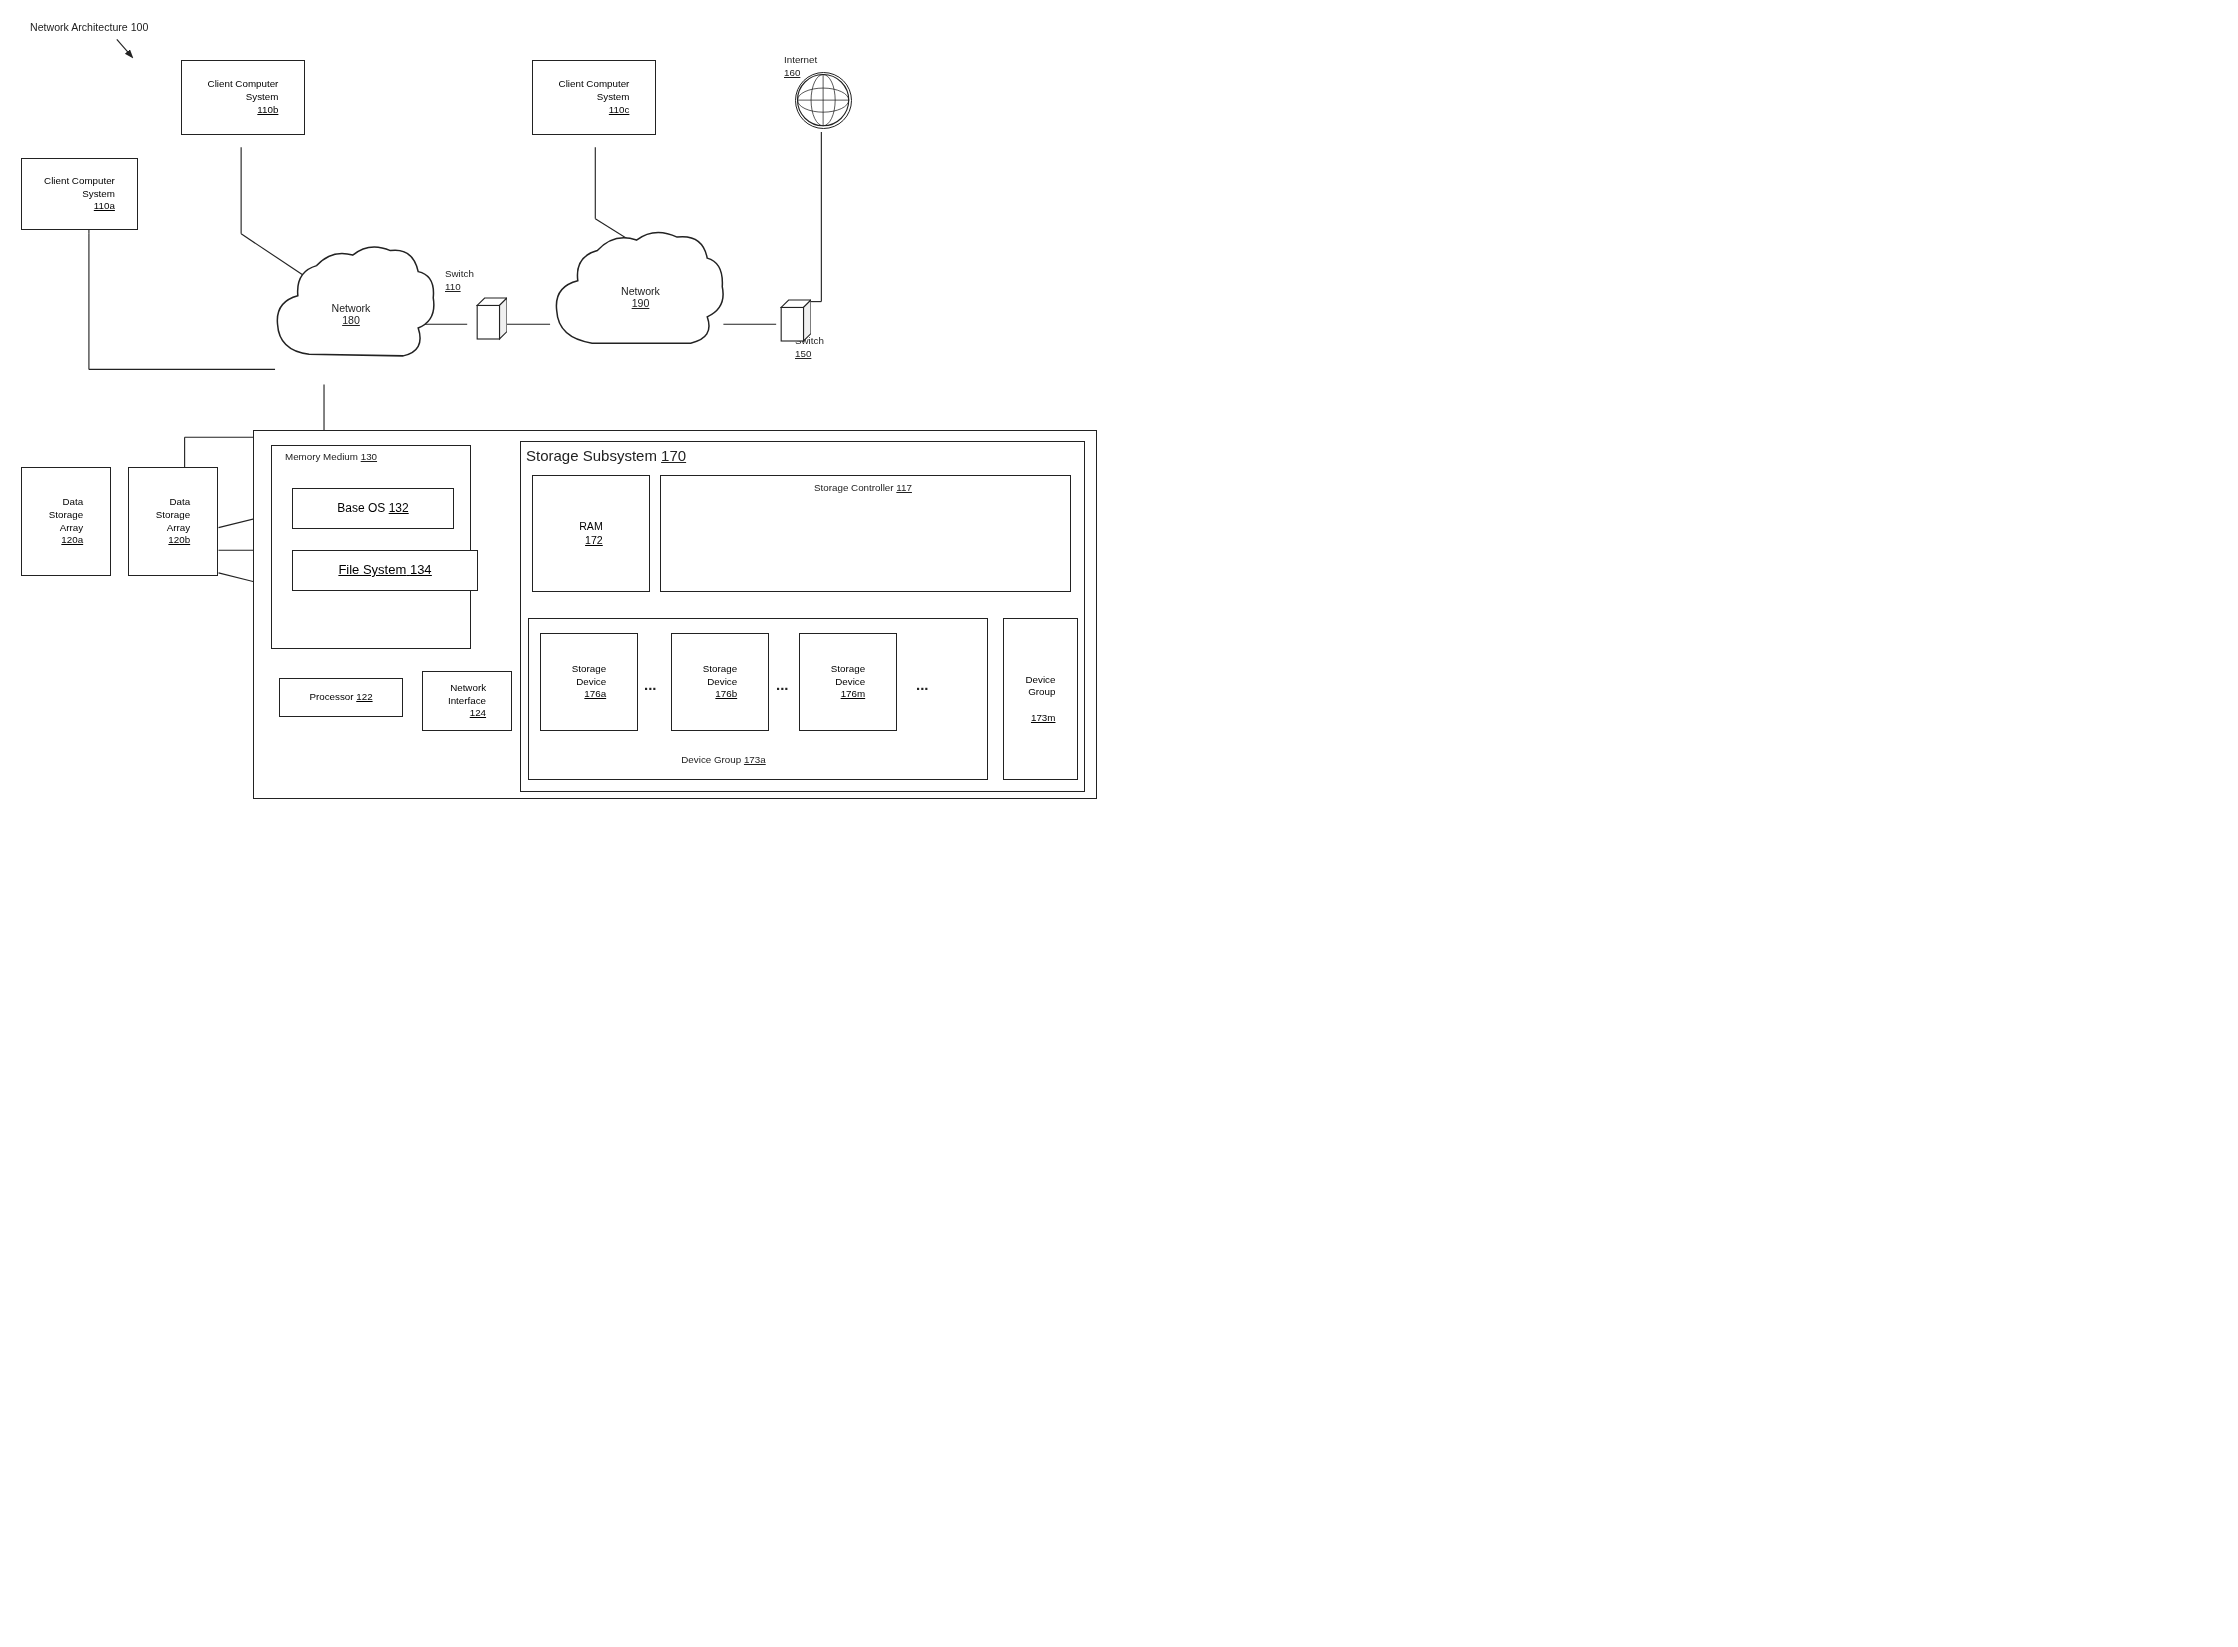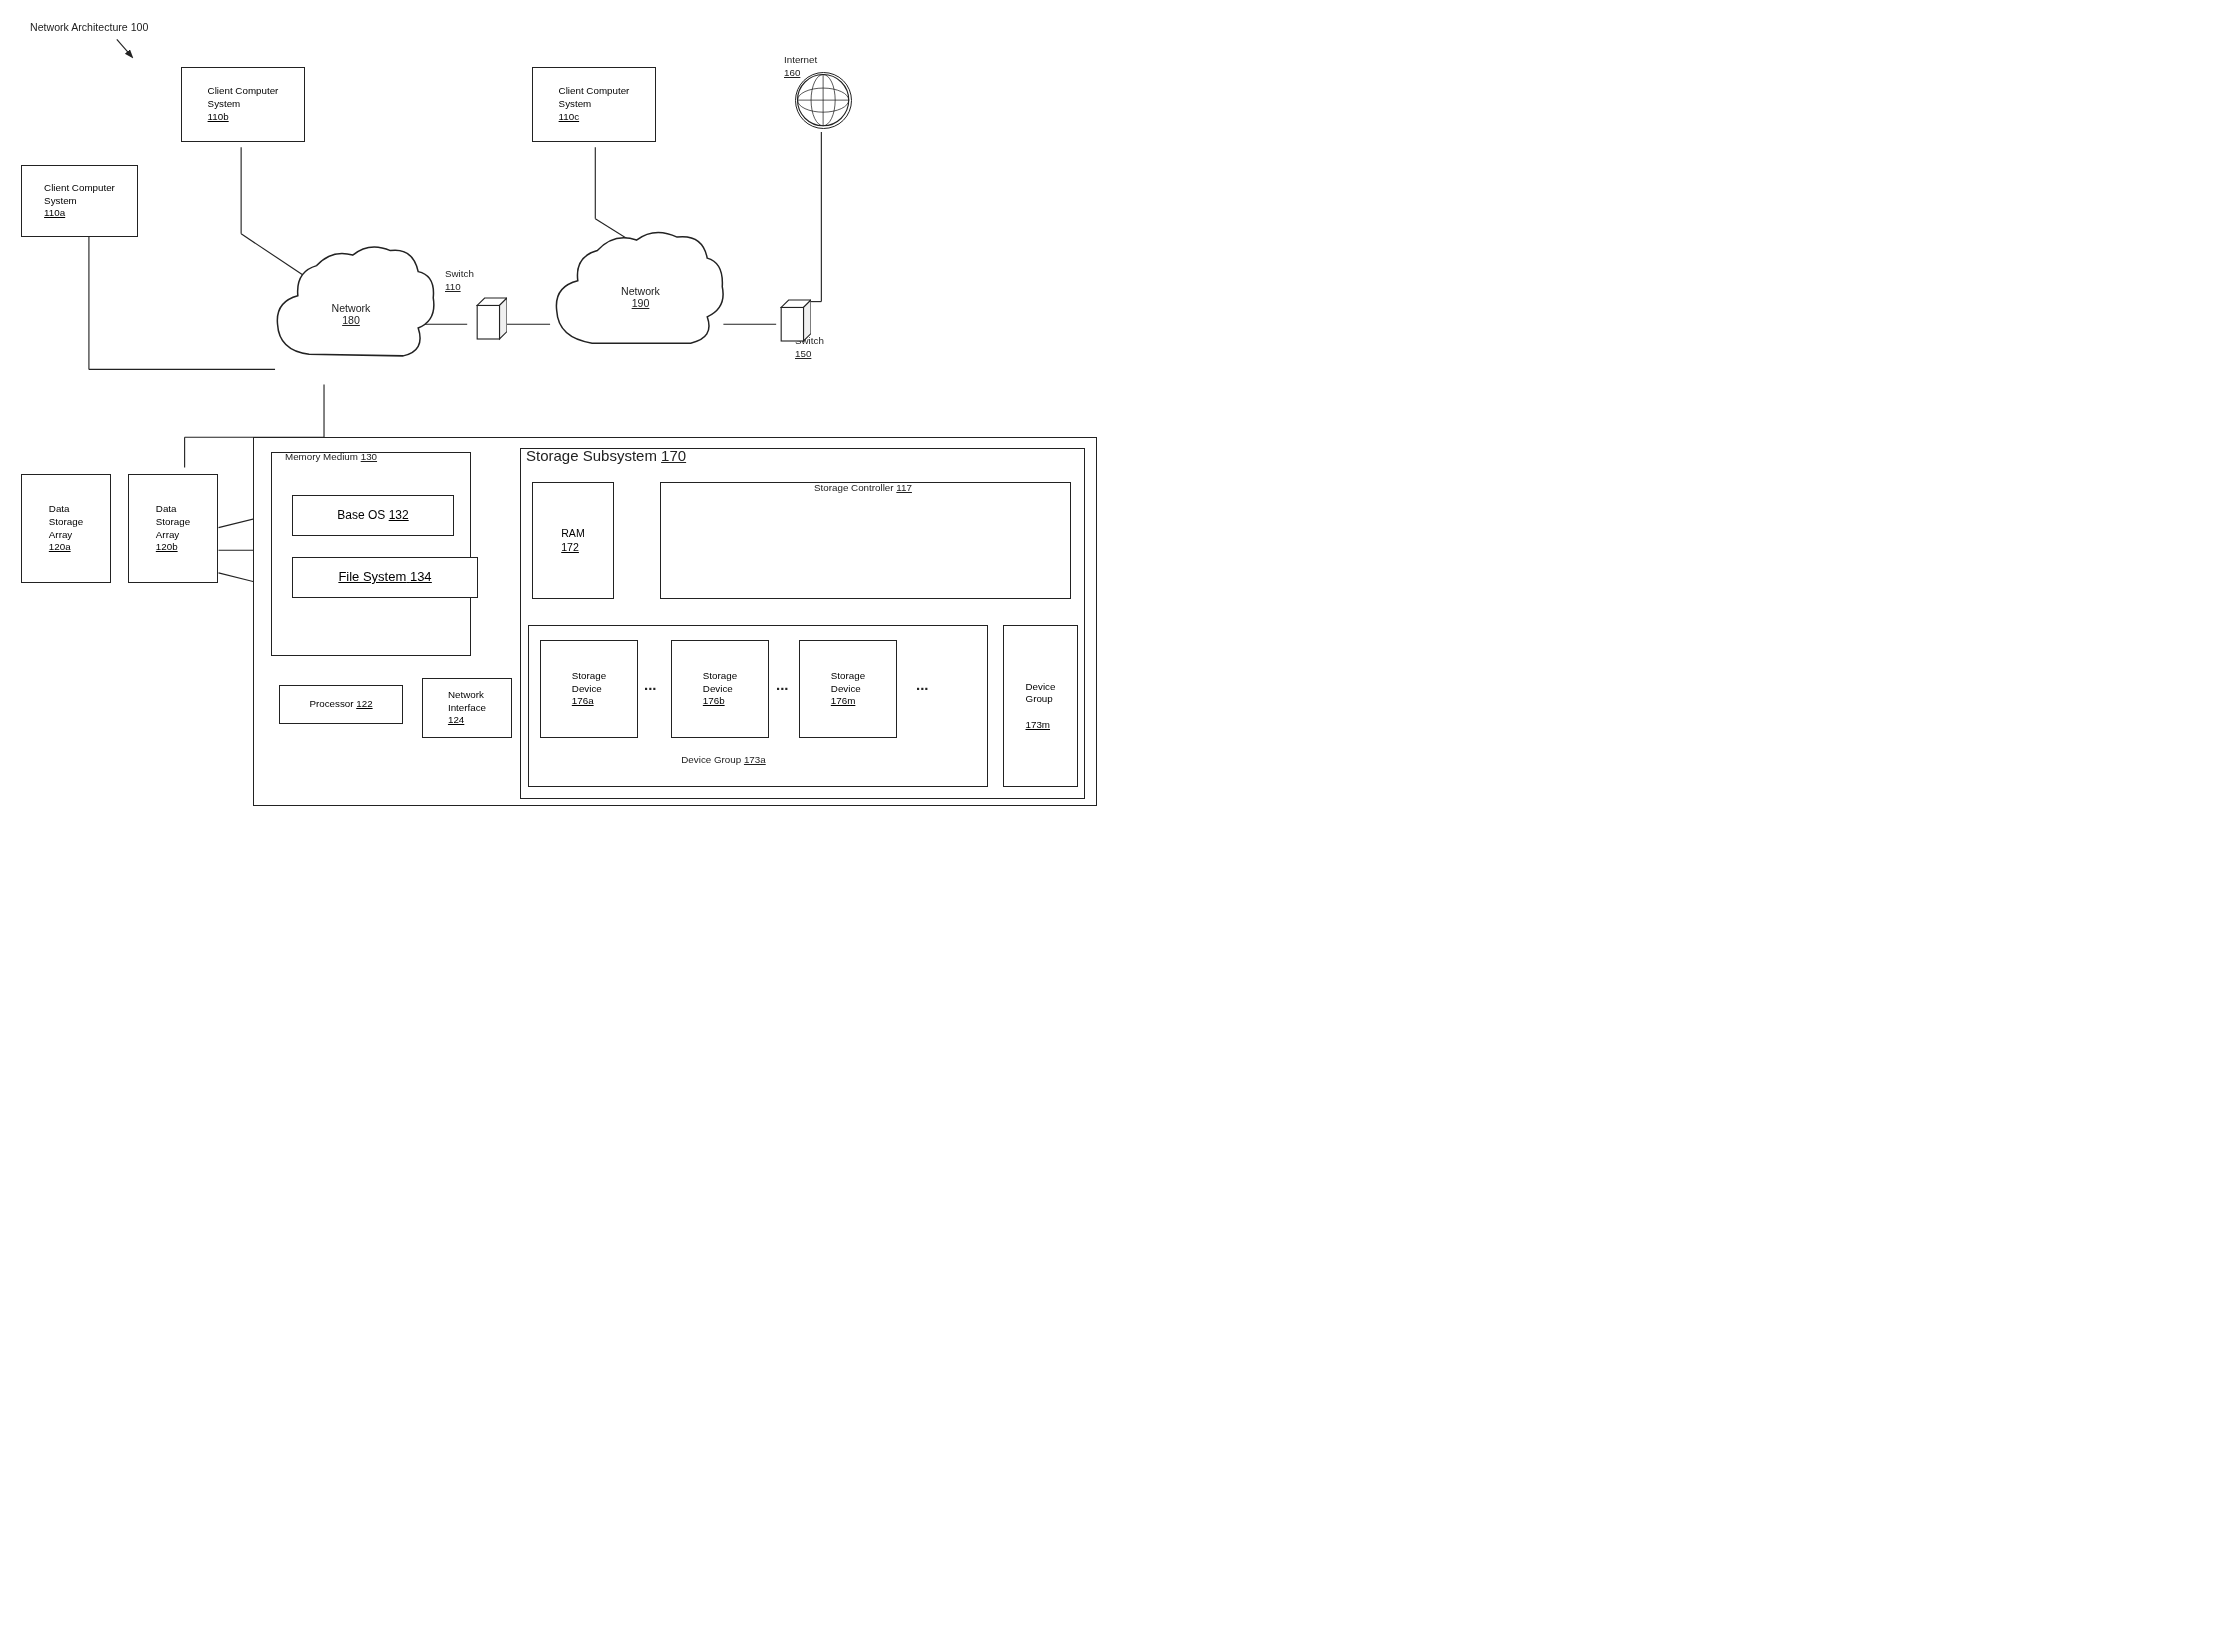--- a/index.html
+++ b/index.html
@@ -26,24 +26,23 @@
     .label u {
       text-decoration: underline;
     }
     .box {
       position: absolute;
       border: 1.1px solid #222;
       background: #fff;
       display: flex;
       align-items: center;
       justify-content: center;
-      text-align: left;
+      text-align: right;
       font-size: 9.8px;
       line-height: 1.3;
-      margin-top: 7px;
     }
     .box u { text-decoration: underline; }
 
     
     .cloud {
       position: absolute;
     }
     .cloud svg {
       display: block;
     }
@@ -274,21 +273,21 @@
     </div>
   </div>
 
   <div class="box" style="left:520px; top:441px; width:565px; height:351px; font-size:9.8px; display:block; padding:0;">
   </div>
   <div class="label" style="left:526px; top:446px; font-size:15px; text-align:left;">
     <span>Storage Subsystem</span>
     <span> </span><u>170</u>
   </div>
 
-  <div class="box" style="left:532px; top:475px; width:82px; height:117px; font-size:10.6px;">
+  <div class="box" style="left:532px; top:475px; width:118px; height:117px; font-size:10.6px;">
     <div>
       <div>RAM</div>
       <div><u>172</u></div>
     </div>
   </div>
 
   <div class="box" style="left:660px; top:475px; width:411px; height:117px; font-size:9.8px; display:block;">
   </div>
   <div class="label" style="left:746px; top:482px; font-size:9.8px; text-align:center; width:234px;">
     <span>Storage Controller</span>

